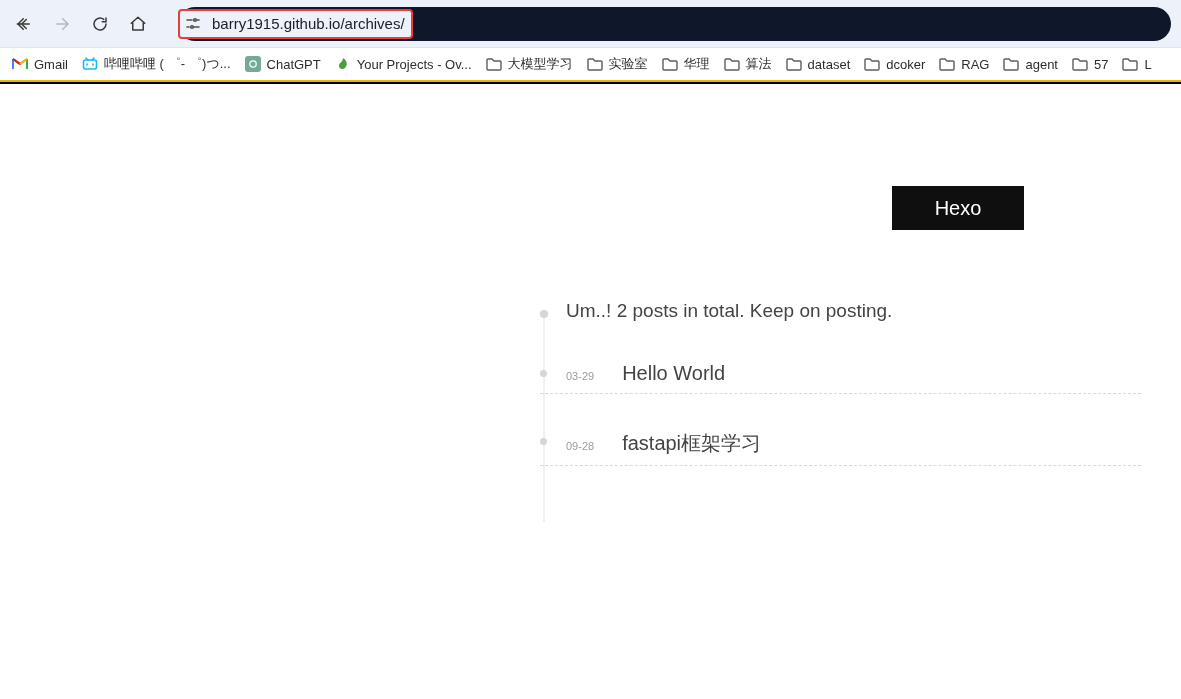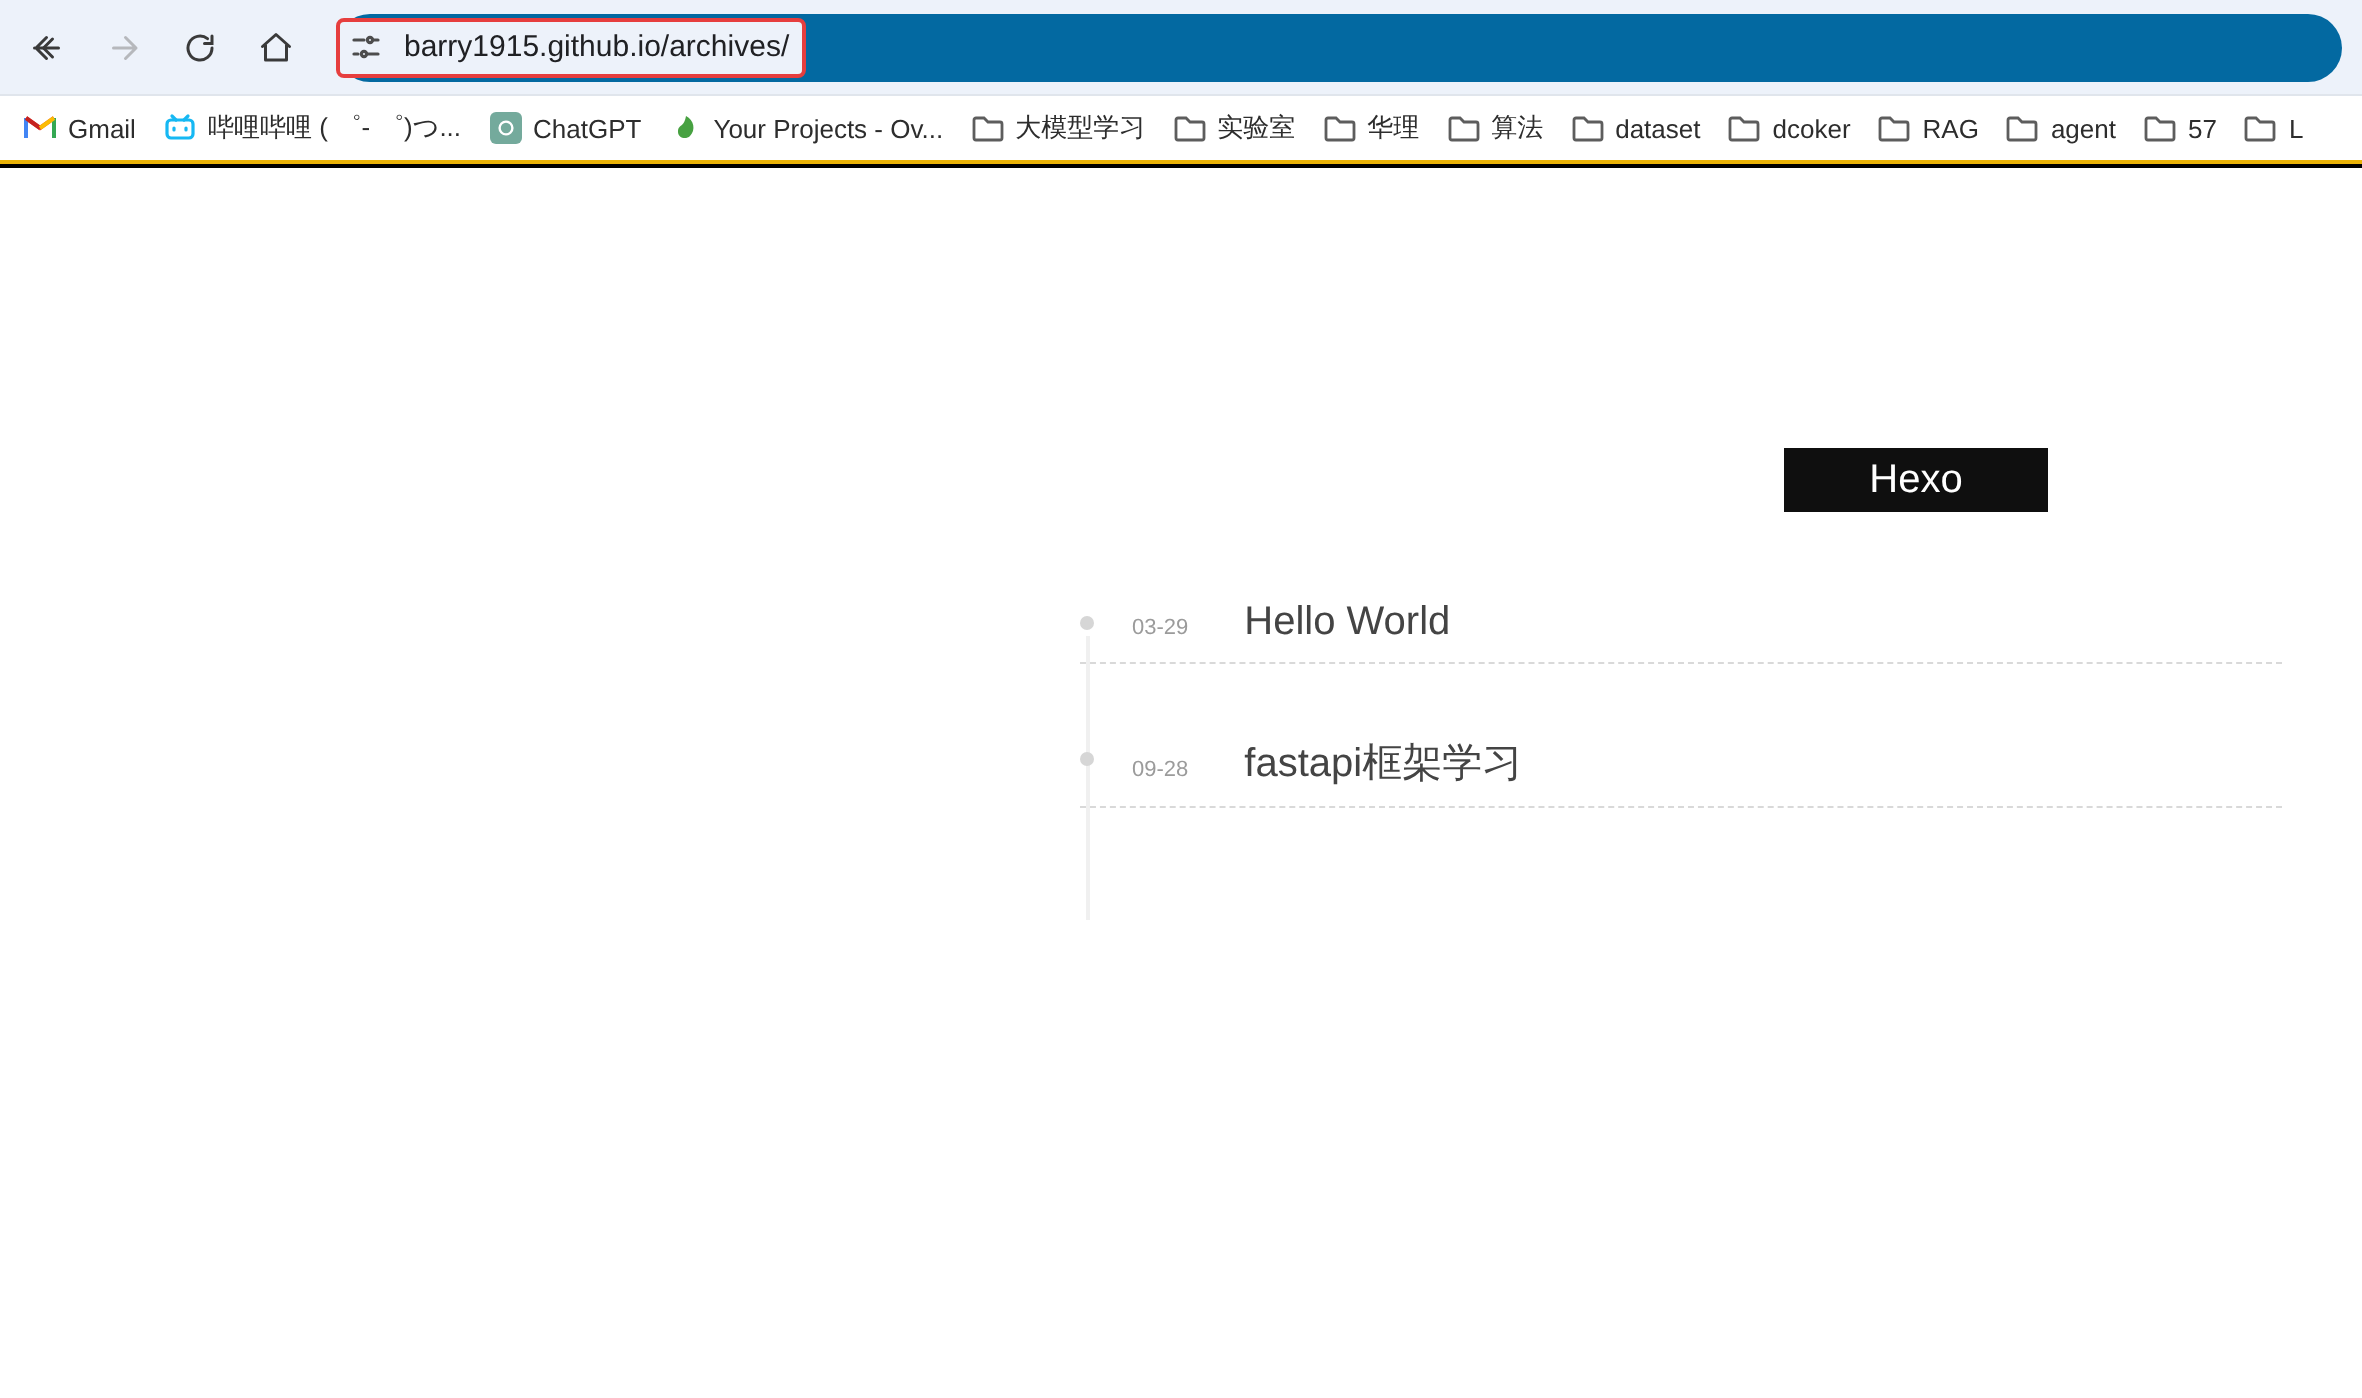--- a/index.html
+++ b/index.html
@@ -26,25 +26,25 @@
     display: flex; align-items: center; justify-content: center;
     color: #3a3a3a;
     border-radius: 50%;
     cursor: default;
   }
   .nav-btn.disabled { color: #b6b8bc; }
   .nav-btn svg { width: 18px; height: 18px; }
   .addr-wrap {
     flex: 1;
     height: 34px;
-    background: #0369a1;
+    background: #0f172a;
     border-radius: 17px;
     display: flex;
     align-items: center;
-    margin-left: 6px;
+    margin-left: 16px;
   }
   .addr-hl {
     display: flex;
     align-items: center;
     border: 2px solid #e63e3e;
     border-radius: 4px;
     padding: 2px 6px 2px 4px;
     height: 30px;
     background: #edf2fa;
   }
@@ -80,29 +80,28 @@
 
   .page-sep { height: 2px; background: #000000; }
 
   
   .page { position: relative; width: 100%; background: #ffffff; }
   .site-btn {
     position: absolute;
     top: 102px;
     left: 892px;
     width: 132px;
-    height: 32px;
+    height: 44px;
     background: #0f0f0f;
     color: #ffffff;
     display: flex;
     align-items: center;
     justify-content: center;
     font-size: 20px;
     cursor: default;
-    margin-top: 38px;
   }
 
   .timeline {
     position: absolute;
     top: 216px;
     left: 540px;
     right: 40px;
   }
   .vline {
     position: absolute;
@@ -313,20 +312,24 @@
 </div>
 
 <div class="page-sep"></div>
 
 <div class="page">
   <div class="site-btn">Hexo</div>
 
   <div class="timeline">
     <div class="vline"></div>
 
+    <div class="node msg">
+      <span class="dot"></span>
+      <span class="txt">Um..! 2 posts in total. Keep on posting.</span>
+    </div>
 
 
     <div class="post">
       <span class="dot"></span>
       <span class="date">03-29</span>
       <span class="title">Hello World</span>
     </div>
 
     <div class="post">
       <span class="dot"></span>

